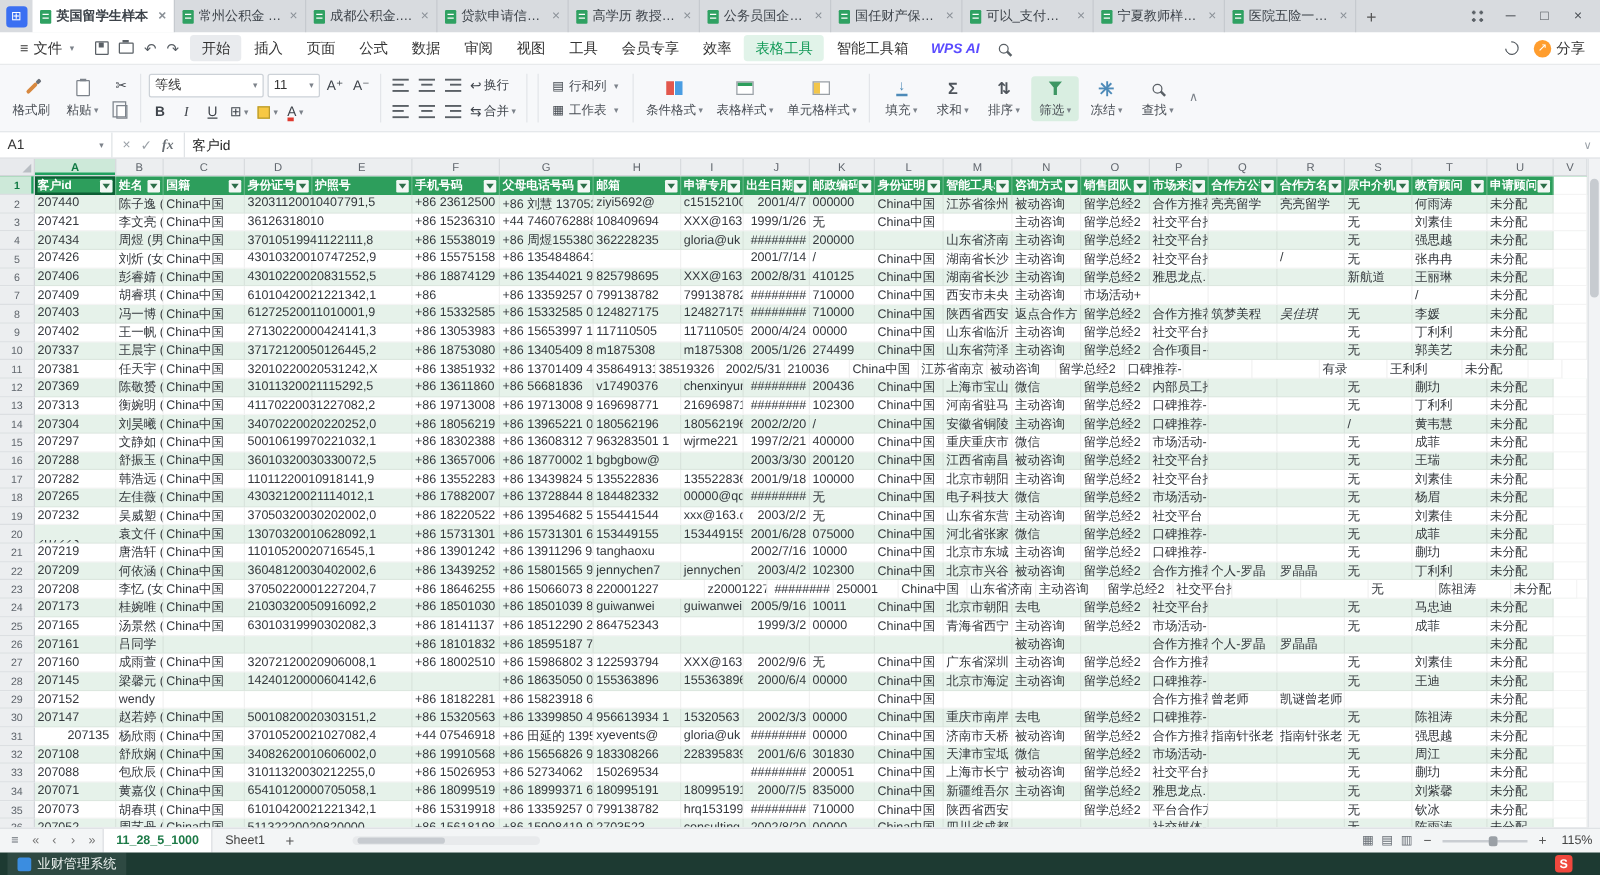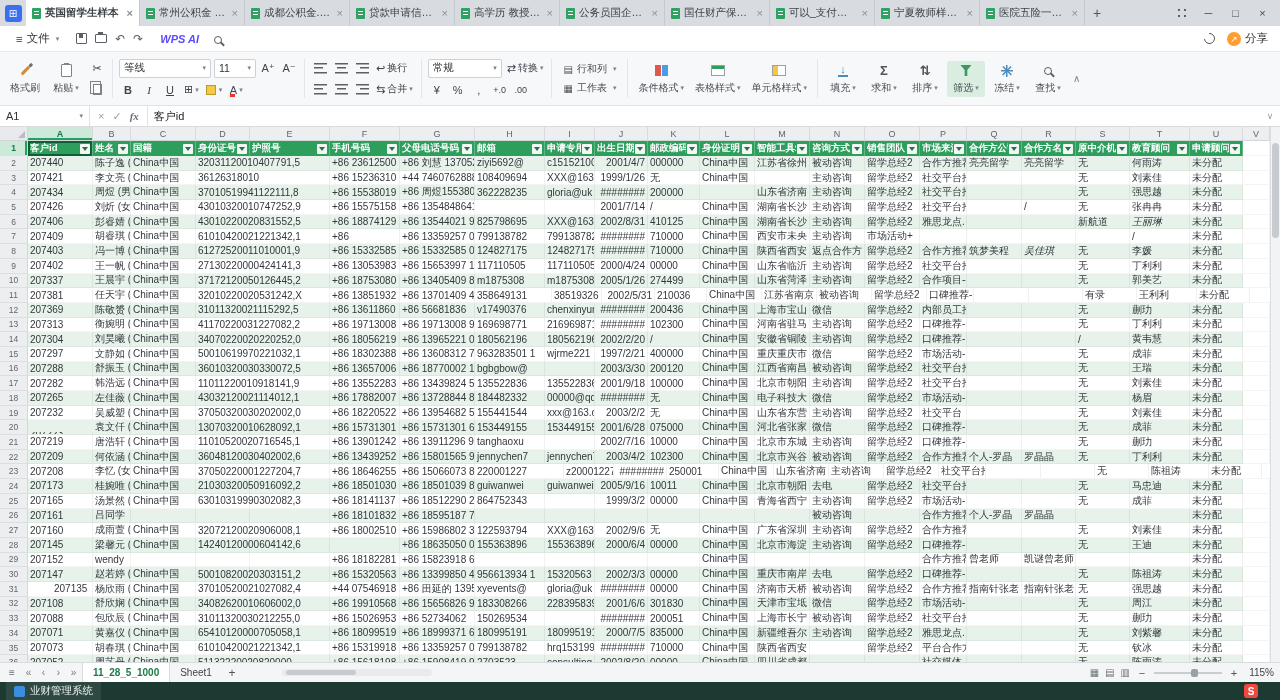--- a/index.html
+++ b/index.html
@@ -247,20 +247,34 @@
       <span>≡</span>
       <span>文件</span>
       <span class="dd">▾</span>
     </div>
     <div class="qicons">
       <span class="saveic"></span>
       <span class="printic"></span>
       <span>↶</span>
       <span>↷</span>
     </div>
+    <nav class="mitems" style="display:flex;align-items:center;gap:1px">
+        <span class="mitem m-active">开始</span>
+        <span class="mitem">插入</span>
+        <span class="mitem">页面</span>
+        <span class="mitem">公式</span>
+        <span class="mitem">数据</span>
+        <span class="mitem">审阅</span>
+        <span class="mitem">视图</span>
+        <span class="mitem">工具</span>
+        <span class="mitem">会员专享</span>
+        <span class="mitem">效率</span>
+        <span class="mitem m-green">表格工具</span>
+        <span class="mitem">智能工具箱</span>
+      </nav>
     <span class="wpsai">WPS AI</span>
     <span style="padding:0 6px"><span class="mag"></span></span>
     <div class="menubar-right">
       <span class="syncic"></span>
       <span class="sharebtn">
         <span class="share-ic">↗</span>
         <span>分享</span>
       </span>
     </div>
   </div>
@@ -348,40 +362,20 @@
           </span>
         <span class="tbtn">
             <span>⇆</span>
             <span style="font-size:10px;margin-left:2px">合并</span>
             <span class="dd">▾</span>
           </span>
       </div>
     </div>
     <div class="rdiv"></div>
 
-    <div class="rcol">
-      <div class="rrow">
-        <span class="combo w72">
-            <span>常规</span>
-            <span class="dd">▾</span>
-          </span>
-        <span class="tbtn">
-            <span>⇄</span>
-            <span style="font-size:10px;margin-left:2px">转换</span>
-            <span class="dd">▾</span>
-          </span>
-      </div>
-      <div class="rrow">
-        <span class="tbtn">¥</span>
-        <span class="tbtn">%</span>
-        <span class="tbtn">,</span>
-        <span class="tbtn" style="font-size:9px">+.0</span>
-        <span class="tbtn" style="font-size:9px">.00</span>
-      </div>
-    </div>
     <div class="rdiv"></div>
 
     <div class="rcol">
       <span class="swide">
           <span>▤</span>
           <span>行和列</span>
           <span class="dd">▾</span>
         </span>
       <span class="swide">
           <span>▦</span>
@@ -724,21 +718,21 @@
             <div class="gc ralign" style="width: 53px;">2002/8/31</div>
             <div class="gc" style="width: 52px;">410125</div>
             <div class="gc" style="width: 55px;">China中国</div>
             <div class="gc" style="width: 55px;">湖南省长沙</div>
             <div class="gc" style="width: 55px;">主动咨询</div>
             <div class="gc" style="width: 55px;">留学总经2</div>
             <div class="gc" style="width: 47px;">雅思龙点.</div>
             <div class="gc" style="width: 55px;"></div>
             <div class="gc" style="width: 54px;"></div>
             <div class="gc" style="width: 54px;">新航道</div>
-            <div class="gc" style="width: 60px; font-style: italic;">王丽琳</div>
+            <div class="gc" style="width: 60px;">王丽琳</div>
             <div class="gc" style="width: 53px;">未分配</div>
             <div class="gc vfill" style="width: 27px;"></div>
           </div>
           <div class="grow">
             <div class="rn">7</div>
             <div class="gc" style="width: 65px;">207409</div>
             <div class="gc" style="width: 38px;">胡睿琪 (女</div>
             <div class="gc" style="width: 65px;">China中国</div>
             <div class="gc spill" style="width: 54px;">61010420021221342,1</div>
             <div class="gc" style="width: 80px;"></div>
@@ -837,21 +831,21 @@
           </div>
           <div class="grow">
             <div class="rn">11</div>
             <div class="gc" style="width: 65px;">207381</div>
             <div class="gc" style="width: 38px;">任天宇 (女</div>
             <div class="gc" style="width: 65px;">China中国</div>
             <div class="gc spill" style="width: 54px;">32010220020531242,X</div>
             <div class="gc" style="width: 80px;"></div>
             <div class="gc" style="width: 70px;">+86 13851932</div>
             <div class="gc" style="width: 75px;">+86 13701409 48</div>
-            <div class="gc" style="width: 77px;">358649131</div>
+            <div class="gc" style="width: 50px;">358649131</div>
             <div class="gc" style="width: 50px;">38519326</div>
             <div class="gc ralign" style="width: 53px;">2002/5/31</div>
             <div class="gc" style="width: 52px;">210036</div>
             <div class="gc" style="width: 55px;">China中国</div>
             <div class="gc" style="width: 55px;">江苏省南京</div>
             <div class="gc" style="width: 55px;">被动咨询</div>
             <div class="gc" style="width: 55px;">留学总经2</div>
             <div class="gc" style="width: 47px;">口碑推荐-</div>
             <div class="gc" style="width: 55px;"></div>
             <div class="gc" style="width: 54px;"></div>

